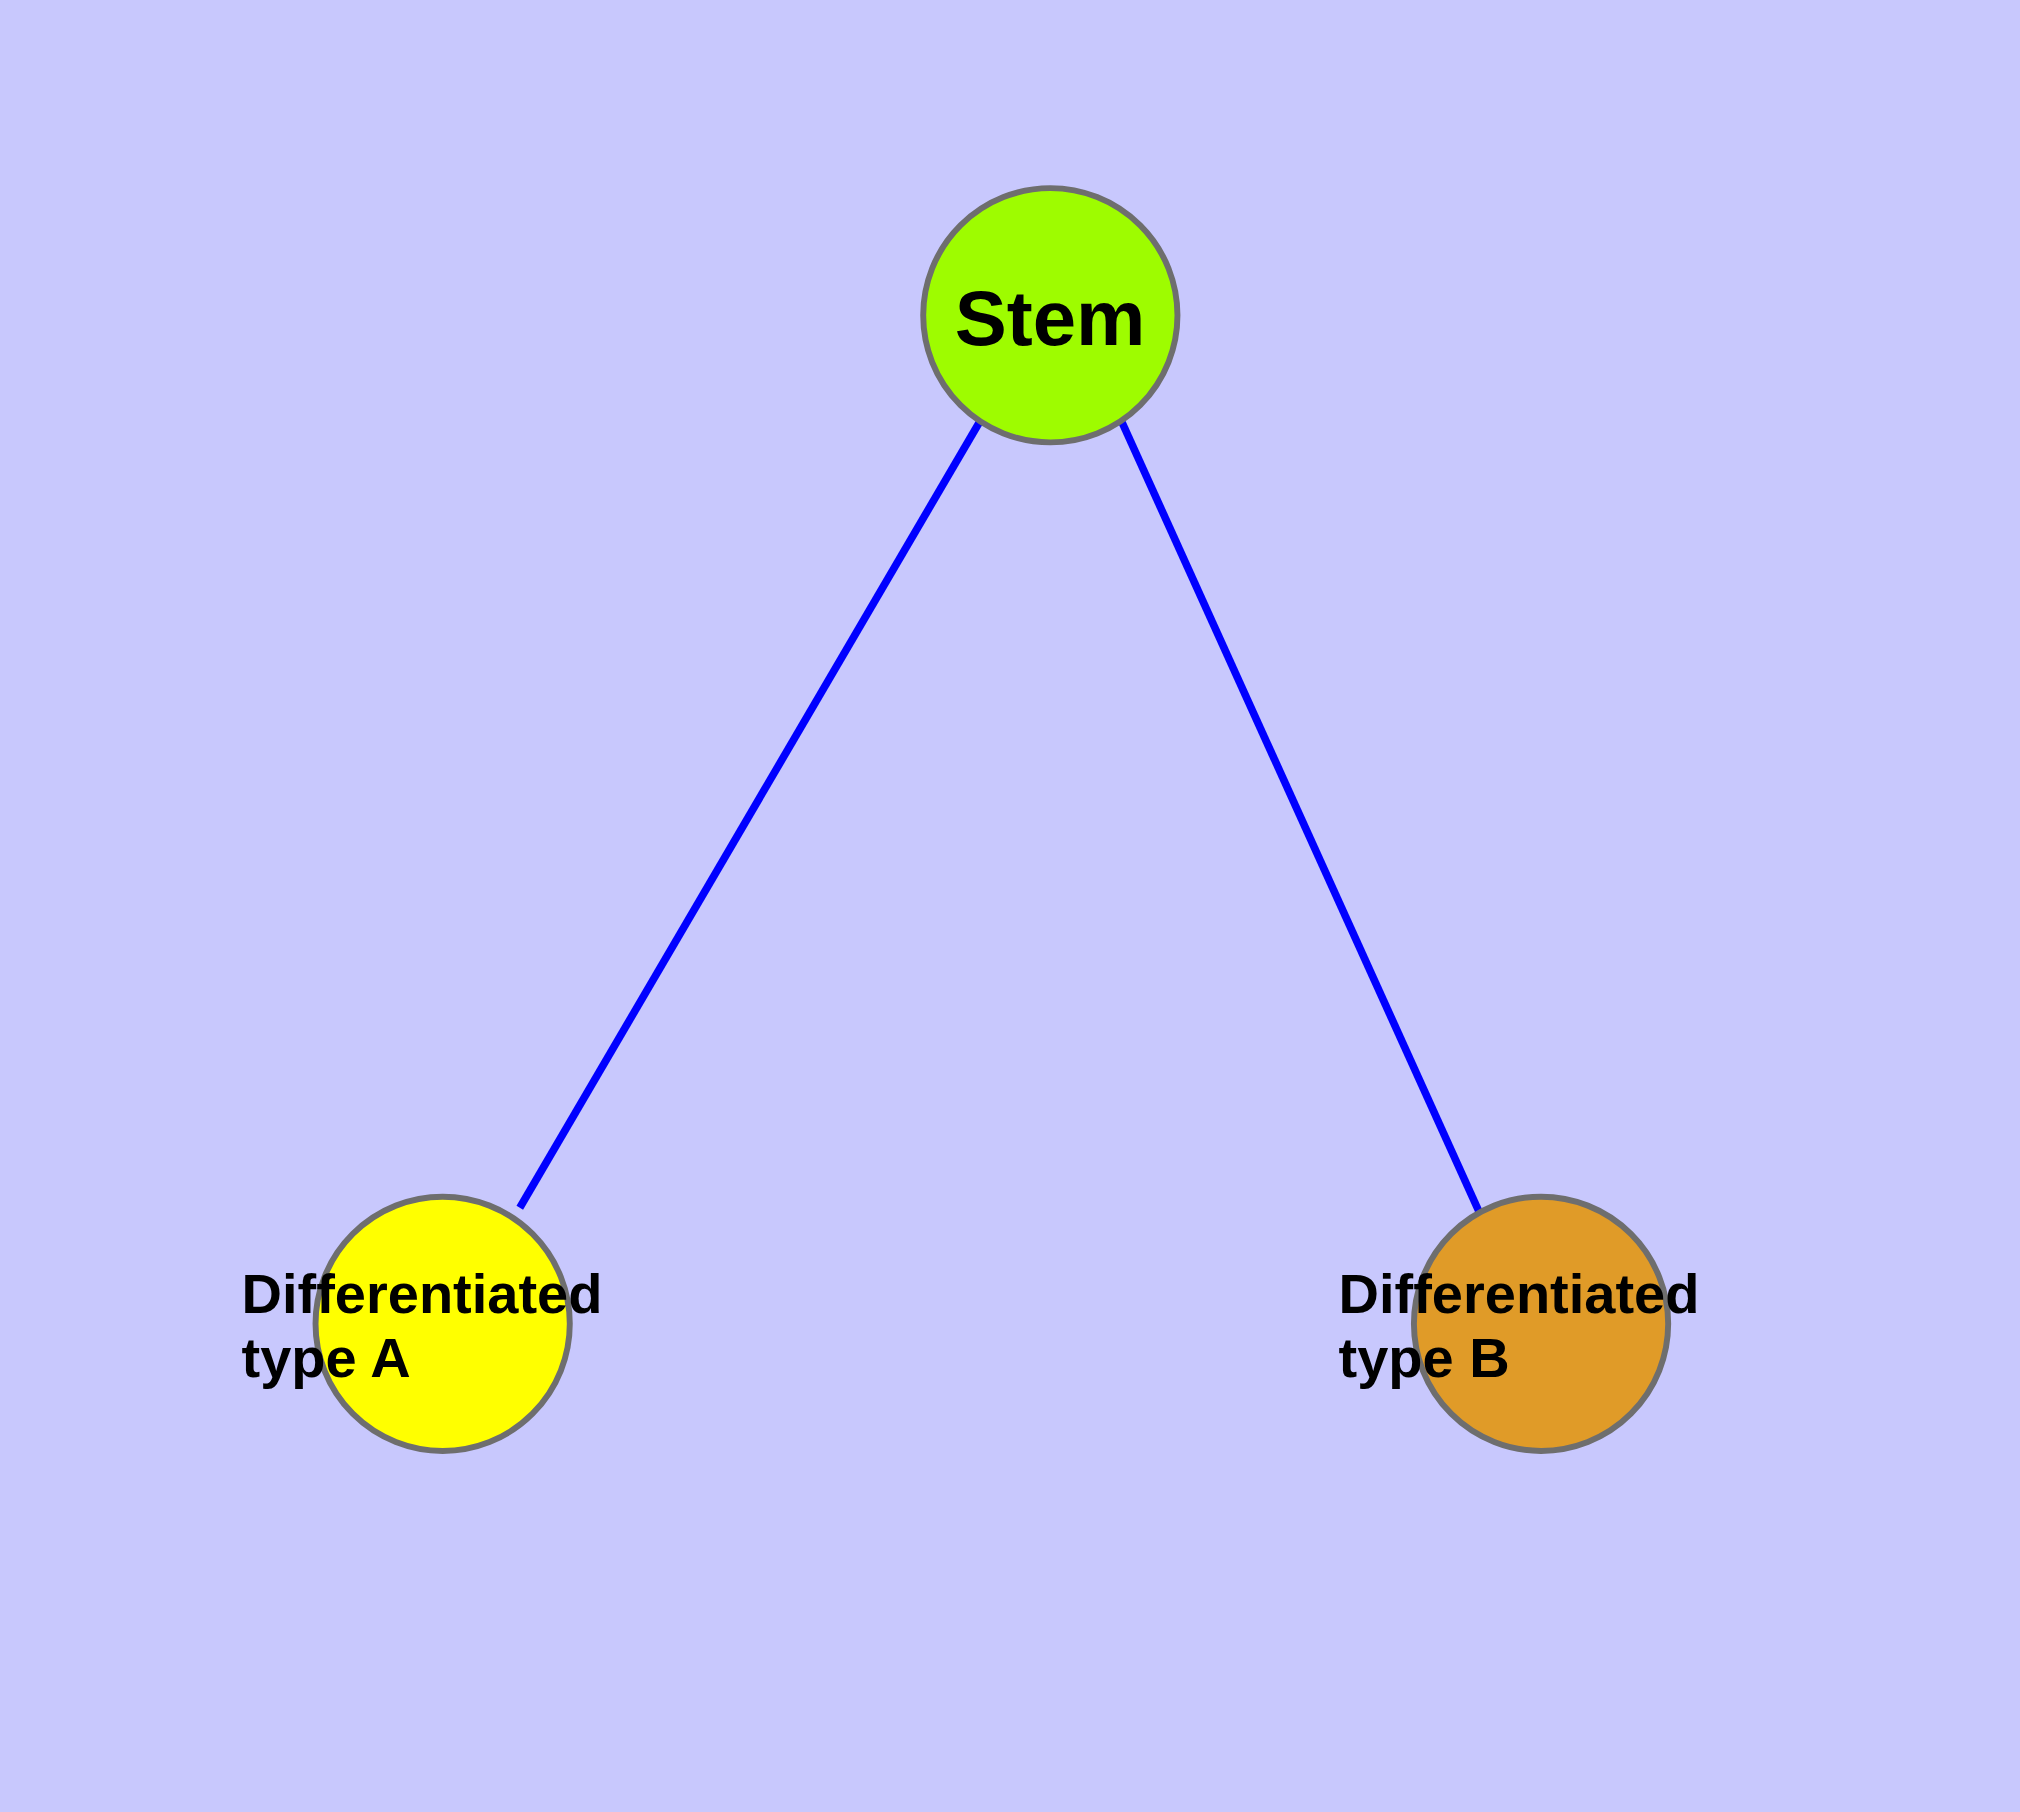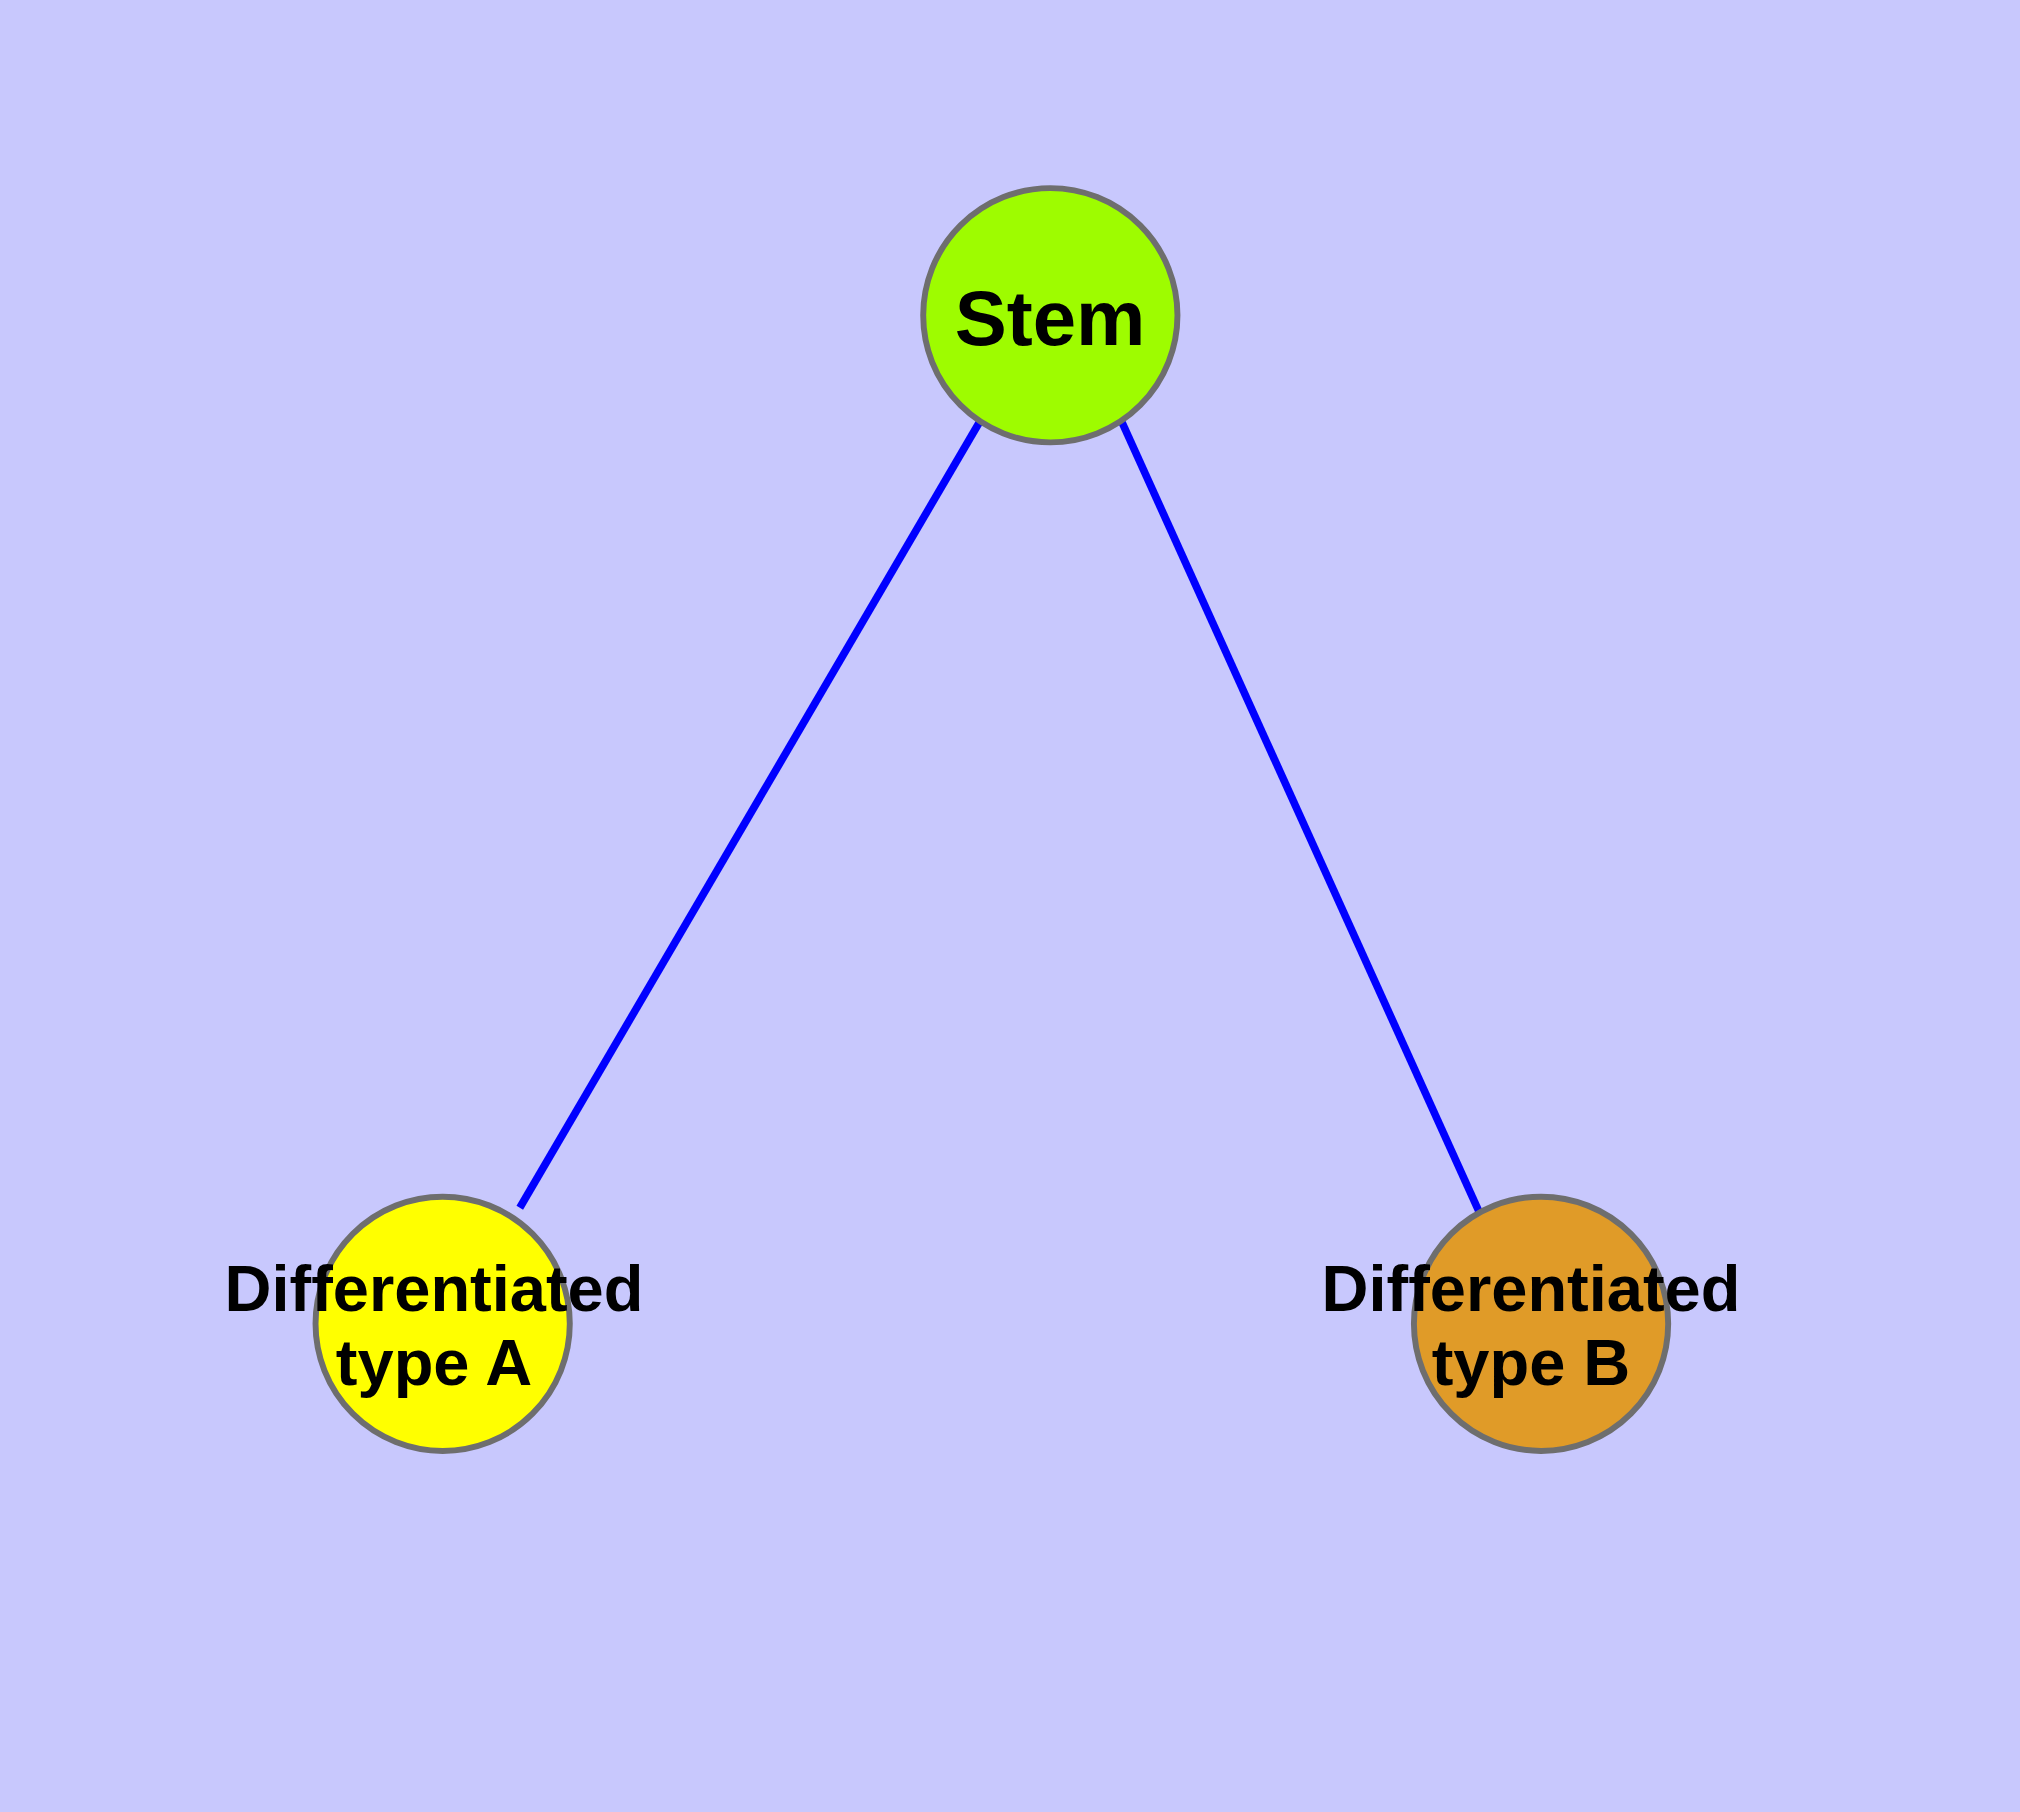--- a/index.html
+++ b/index.html
@@ -32,32 +32,31 @@
   .node-circle {
     stroke-width: 7;
   }
   .edge-line {
     stroke-linecap: butt;
   }
   .node-label {
     position: absolute;
     color: #000000;
     font-weight: bold;
-    text-align: center;
+    text-align: left;
     line-height: 1.14;
     white-space: pre;
     pointer-events: none;
     transform: translate(-50%, -50%);
   }
   #label-stem {
     font-size: 78px;
   }
   #label-diff-a, #label-diff-b {
-    font-size: 65px;
-    margin-left: 12px;
+    font-size: 56px;
   }
 </style>
 </head>
 <body>
 
 <div id="canvas" style="width: 2021px; height: 1812px;">
 
   <div id="bg-rect" style="background: rgb(200, 200, 253);"></div>
 
   <svg id="graph-svg" viewBox="0 0 2384 2138" xmlns="http://www.w3.org/2000/svg" style="width: 2021px; height: 1812px;">

